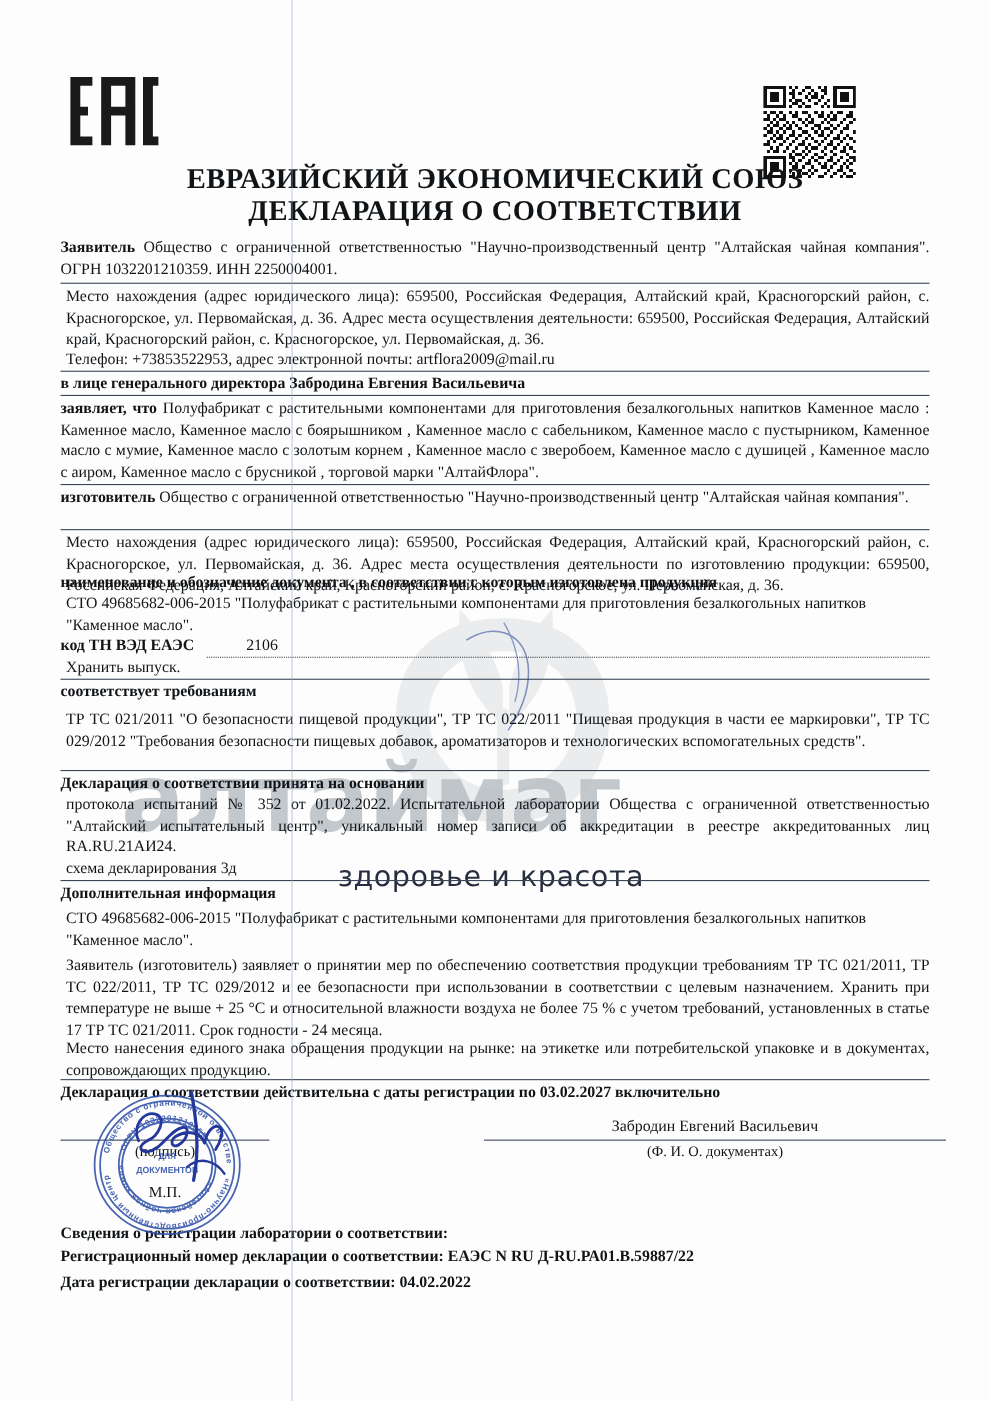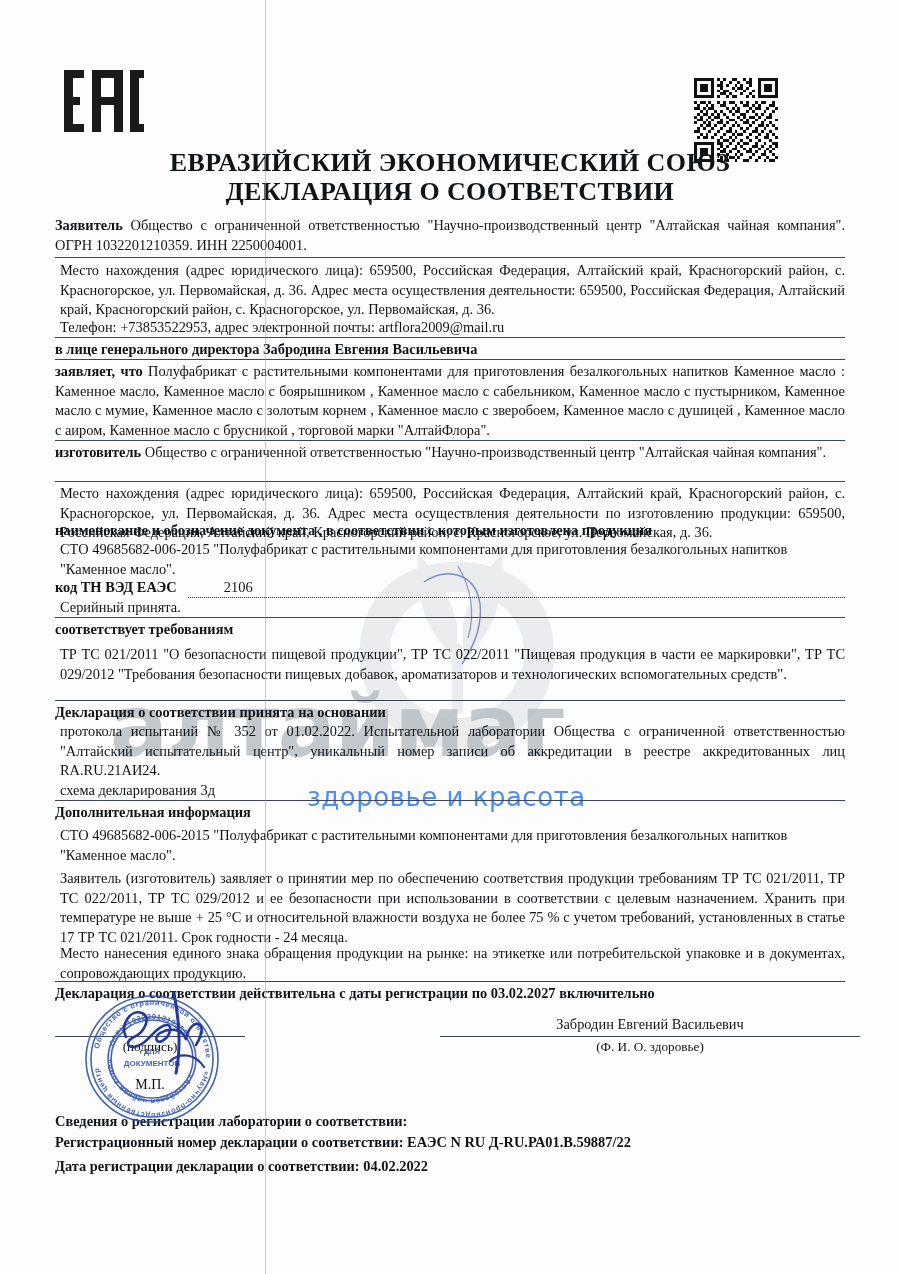--- a/index.html
+++ b/index.html
@@ -46,21 +46,21 @@
     opacity: 0.85;
   }
   .wm-sub {
     position: absolute;
     left: 307px;
     top: 782px;
     font-family: "DejaVu Sans", sans-serif;
     font-size: 26px;
     font-weight: 500;
     letter-spacing: 0.5px;
-    color: #3b82f6;
+    color: #0f172a;
     opacity: 0.9;
   }
 
   
   #content {
     position: relative;
     z-index: 3;
   }
 
   
@@ -486,21 +486,21 @@
     <div class="blk" style="top:521px;font-weight:700;">наименование и обозначение документа , в соответствии с которым изготовлена продукция</div>
     <div class="blk indent" style="top:540px;">СТО 49685682-006-2015 "Полуфабрикат с растительными компонентами для приготовления безалкогольных напитков "Каменное масло".</div>
 
     <div class="blk" style="top:578px;">
       <span class="b">код ТН ВЭД ЕАЭС</span>
       <span style="display:inline-block;width:40px;"></span>
       <span>2106</span>
     </div>
     <div class="dotline" style="left:188px;top:597px;width:657px;"></div>
 
-    <div class="blk indent" style="top:598px;">Серийный принята.</div>
+    <div class="blk indent" style="top:598px;">Хранить выпуск.</div>
     <hr class="rule" style="top:617px;">
 
     <div class="blk" style="top:620px;font-weight:700;">соответствует требованиям</div>
     <div class="blk indent just" style="top:645px;">ТР ТС 021/2011 "О безопасности пищевой продукции", ТР ТС 022/2011 "Пищевая продукция в части ее маркировки", ТР ТС 029/2012 "Требования безопасности пищевых добавок, ароматизаторов и технологических вспомогательных средств".</div>
     <hr class="rule" style="top:700px;">
 
     <div class="blk" style="top:703px;font-weight:700;">Декларация о соответствии принята на основании</div>
     <div class="blk indent just" style="top:722px;">протокола испытаний  № 352 от 01.02.2022. Испытательной лаборатории Общества с ограниченной ответственностью "Алтайский испытательный центр", уникальный номер записи об аккредитации в реестре аккредитованных лиц RA.RU.21АИ24.</div>
     <div class="blk indent" style="top:781px;">схема декларирования 3д</div>
     <hr class="rule" style="top:800px;">
@@ -516,21 +516,21 @@
       <span>03.02.2027</span>
       <span>включительно</span>
     </div>
 
     <div class="sigline" style="left:55px;top:1036px;width:190px;"></div>
     <div class="caption" style="left:55px;top:1039px;width:190px;">(подпись)</div>
     <div class="caption" style="left:55px;top:1077px;width:190px;font-size:14px;">М.П.</div>
 
     <div class="caption" style="left:440px;top:1016px;width:420px;font-size:14.4px;">Забродин Евгений Васильевич</div>
     <div class="sigline" style="left:440px;top:1036px;width:420px;"></div>
-    <div class="caption" style="left:440px;top:1039px;width:420px;">(Ф. И. О. здоровье)</div>
+    <div class="caption" style="left:440px;top:1039px;width:420px;">(Ф. И. О. документах)</div>
 
     <div class="blk" style="top:1112px;font-weight:700;">Сведения о регистрации лаборатории о соответствии:</div>
     <div class="blk" style="top:1133px;font-weight:700;">
       <span>Регистрационный номер декларации о соответствии:</span>
       <span>ЕАЭС N RU Д-RU.РА01.В.59887/22</span>
     </div>
     <div class="blk" style="top:1157px;font-weight:700;">
       <span>Дата регистрации декларации о соответствии:</span>
       <span>04.02.2022</span>
     </div>

